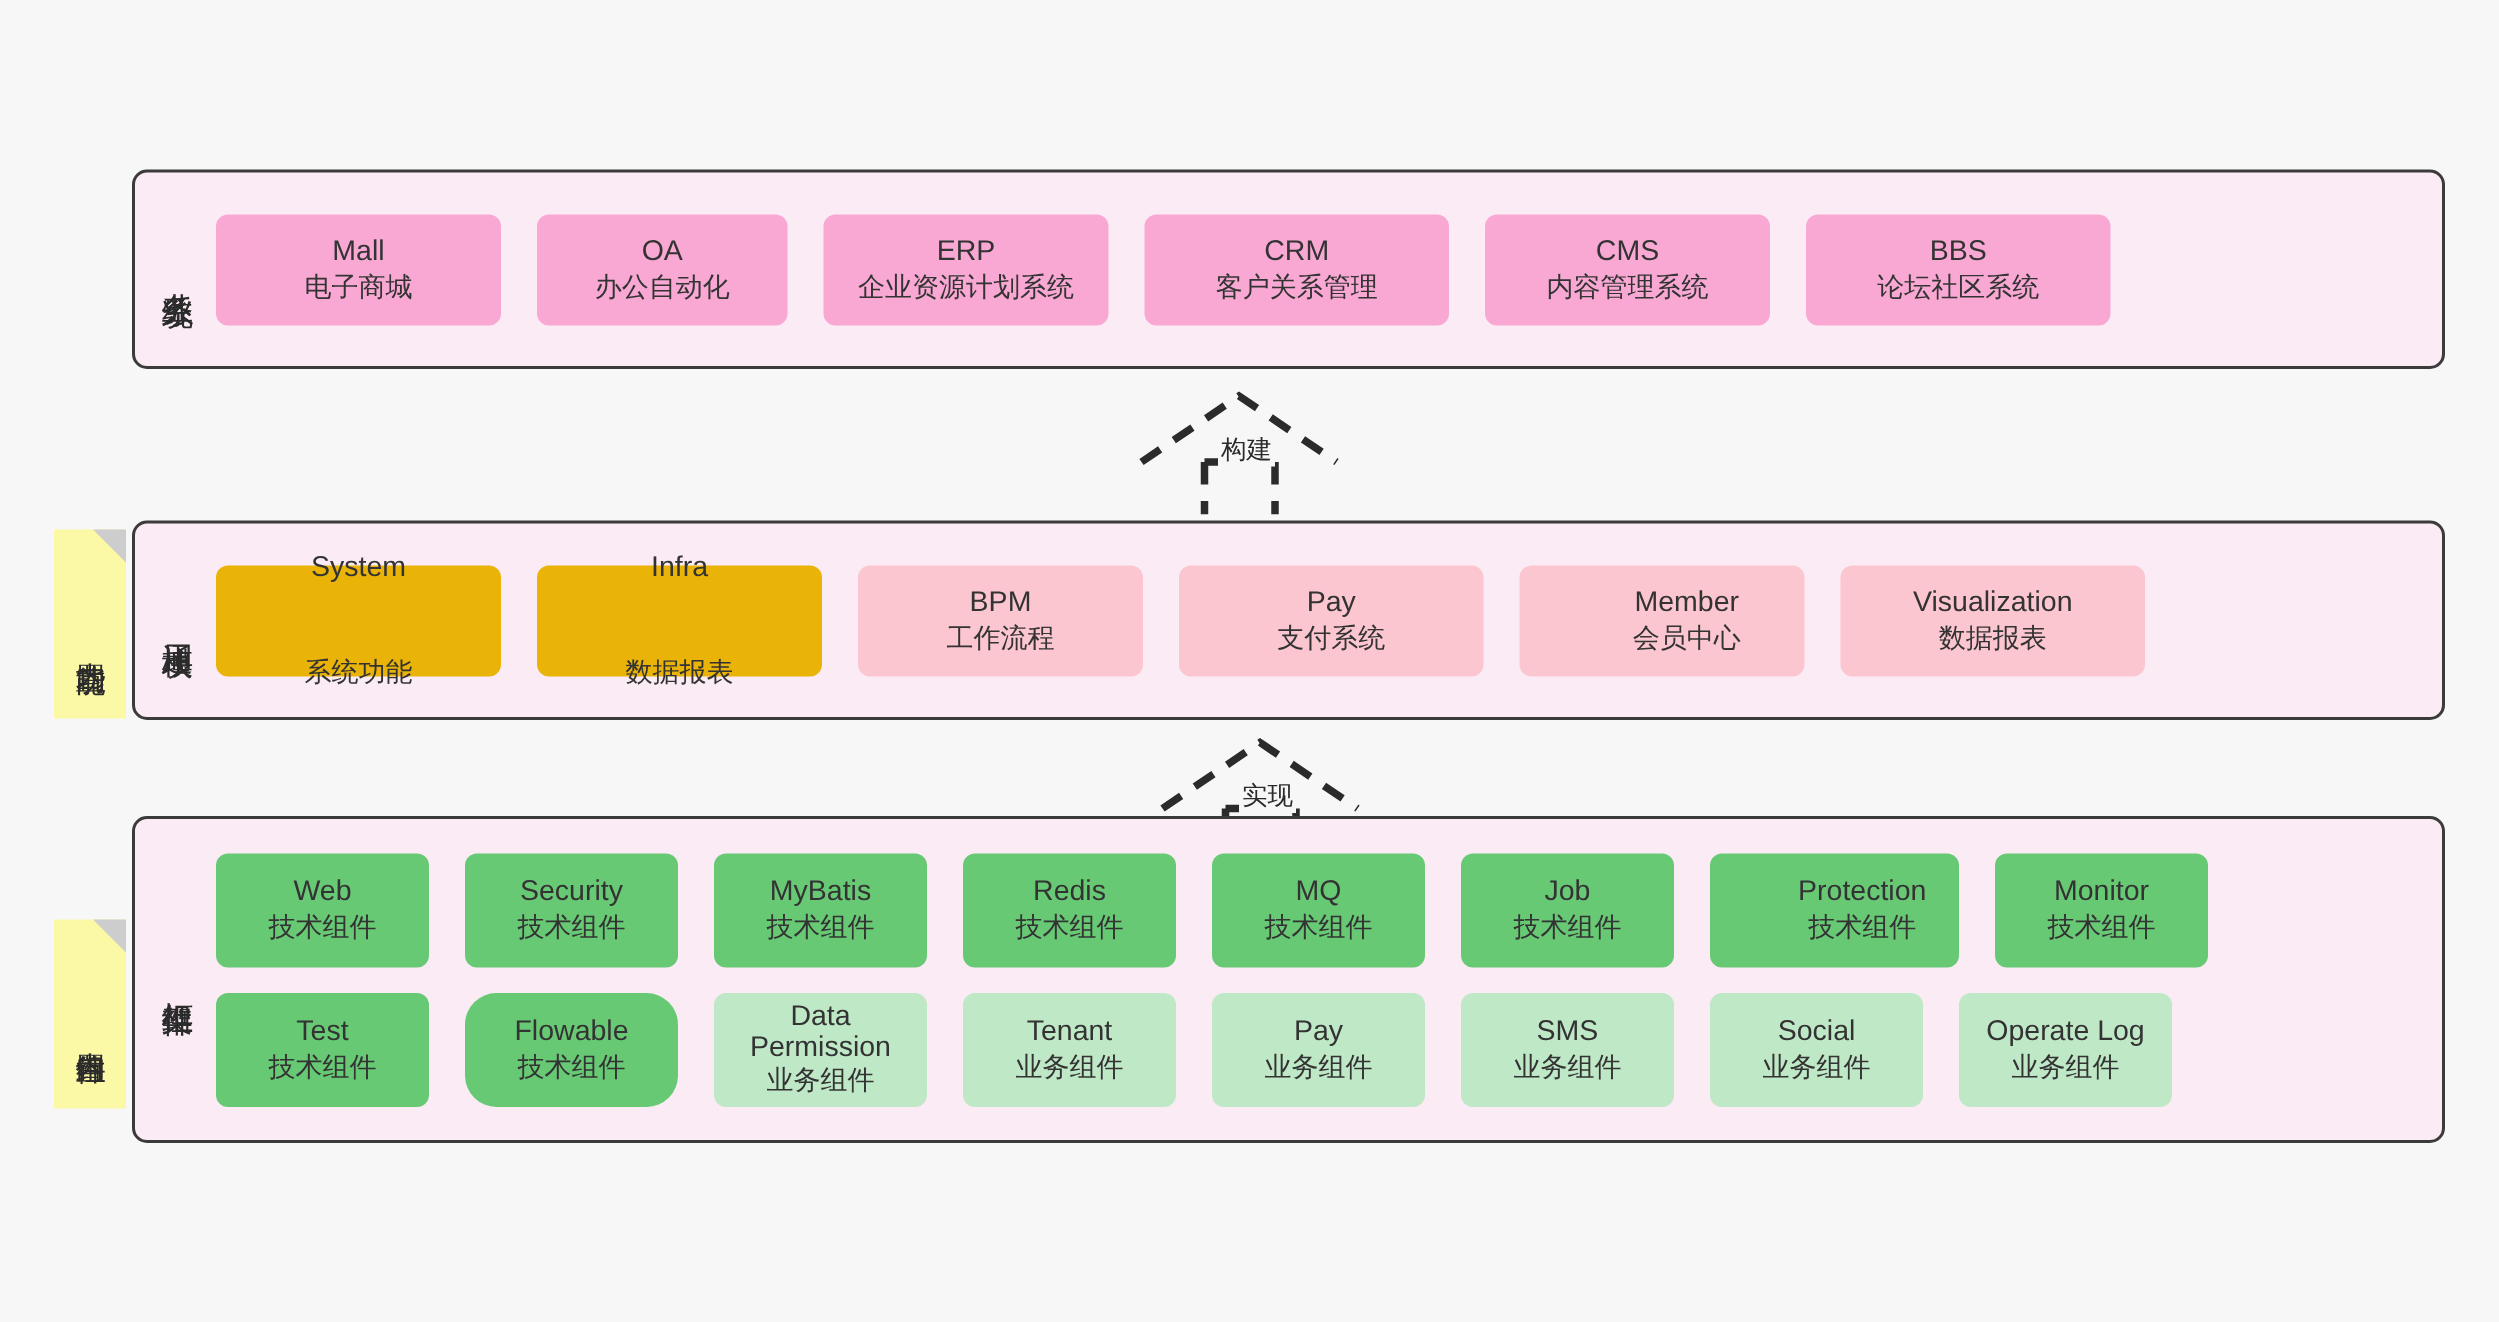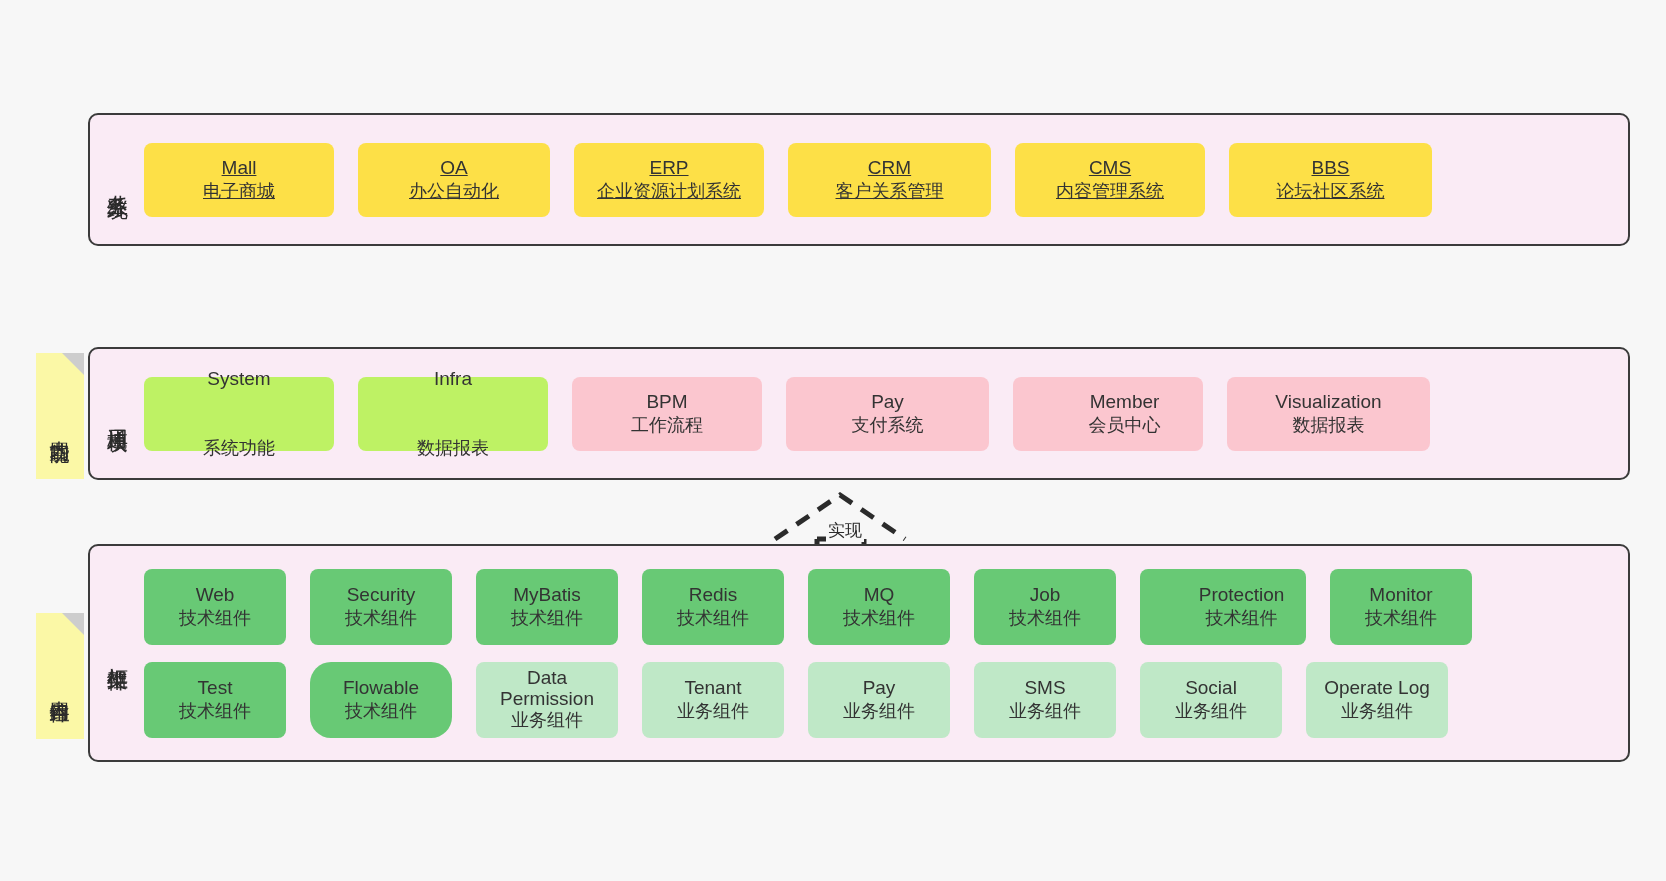--- a/index.html
+++ b/index.html
@@ -57,22 +57,22 @@
     align-items: center;
     justify-content: center;
     text-align: center;
     color: #333333;
     line-height: 1.28;
     padding: 4px 6px;
   }
   .card .en { font-size: 19px; }
   .card .cn { font-size: 18px; }
 
-  .c-blue       { background: #fde047; text-decoration: underline; }
-  .c-red        { background: #bef264; gap: 46px; }
+  .c-blue       { background: #f9a8d4; }
+  .c-red        { background: #eab308; gap: 46px; }
   .c-pink       { background: #fbc6cf; }
   .c-green      { background: #68c975; }
   .c-lightgreen { background: #bfe8c7; }
 
   
   .note {
     position: absolute;
     background: #fbf8a6;
     border: none;
     display: flex;
@@ -118,21 +118,21 @@
 <div id="stage">
 
   <div class="layer" id="layer-business" style="left:88px; top:113px; width:1542px; height:133px;">
     <div class="layer-title">业务系统</div>
     <div class="layer-body">
       <div class="row">
         <div class="card c-blue" style="width:190px;height:74px;">
           <span class="en">Mall</span>
           <span class="cn">电子商城</span>
         </div>
-        <div class="card c-blue" style="width:192px;height:74px;">
+        <div class="card c-blue" style="width:167px;height:74px;">
           <span class="en">OA</span>
           <span class="cn">办公自动化</span>
         </div>
         <div class="card c-blue" style="width:190px;height:74px;">
           <span class="en">ERP</span>
           <span class="cn">企业资源计划系统</span>
         </div>
         <div class="card c-blue" style="width:203px;height:74px;">
           <span class="en">CRM</span>
           <span class="cn">客户关系管理</span>
@@ -142,20 +142,27 @@
           <span class="cn">内容管理系统</span>
         </div>
         <div class="card c-blue" style="width:203px;height:74px;">
           <span class="en">BBS</span>
           <span class="cn">论坛社区系统</span>
         </div>
       </div>
     </div>
   </div>
 
+  <div class="arrow" id="arrow-build" style="left:756px; top:258px; width:150px; height:85px;">
+    <svg width="150" height="85" viewBox="0 0 150 85">
+      <path d="M5 50 L70 6 L135 50" fill="none" stroke="#2b2b2b" stroke-width="5" stroke-dasharray="15,11" stroke-linecap="butt"></path>
+      <path d="M47 50 L47 85 M94 50 L94 85 M47 50 L94 50" fill="none" stroke="#2b2b2b" stroke-width="5" stroke-dasharray="15,11"></path>
+    </svg>
+    <span class="arrow-label" style="margin-top:30px;">构建</span>
+  </div>
 
   <div class="note" id="note-builtin-feature" style="left:36px; top:353px; width:48px; height:126px;">
     <span class="fold"></span>
     <span>内置功能</span>
   </div>
 
   <div class="layer" id="layer-common" style="left:88px; top:347px; width:1542px; height:133px;">
     <div class="layer-title">通用模块</div>
     <div class="layer-body">
       <div class="row">

